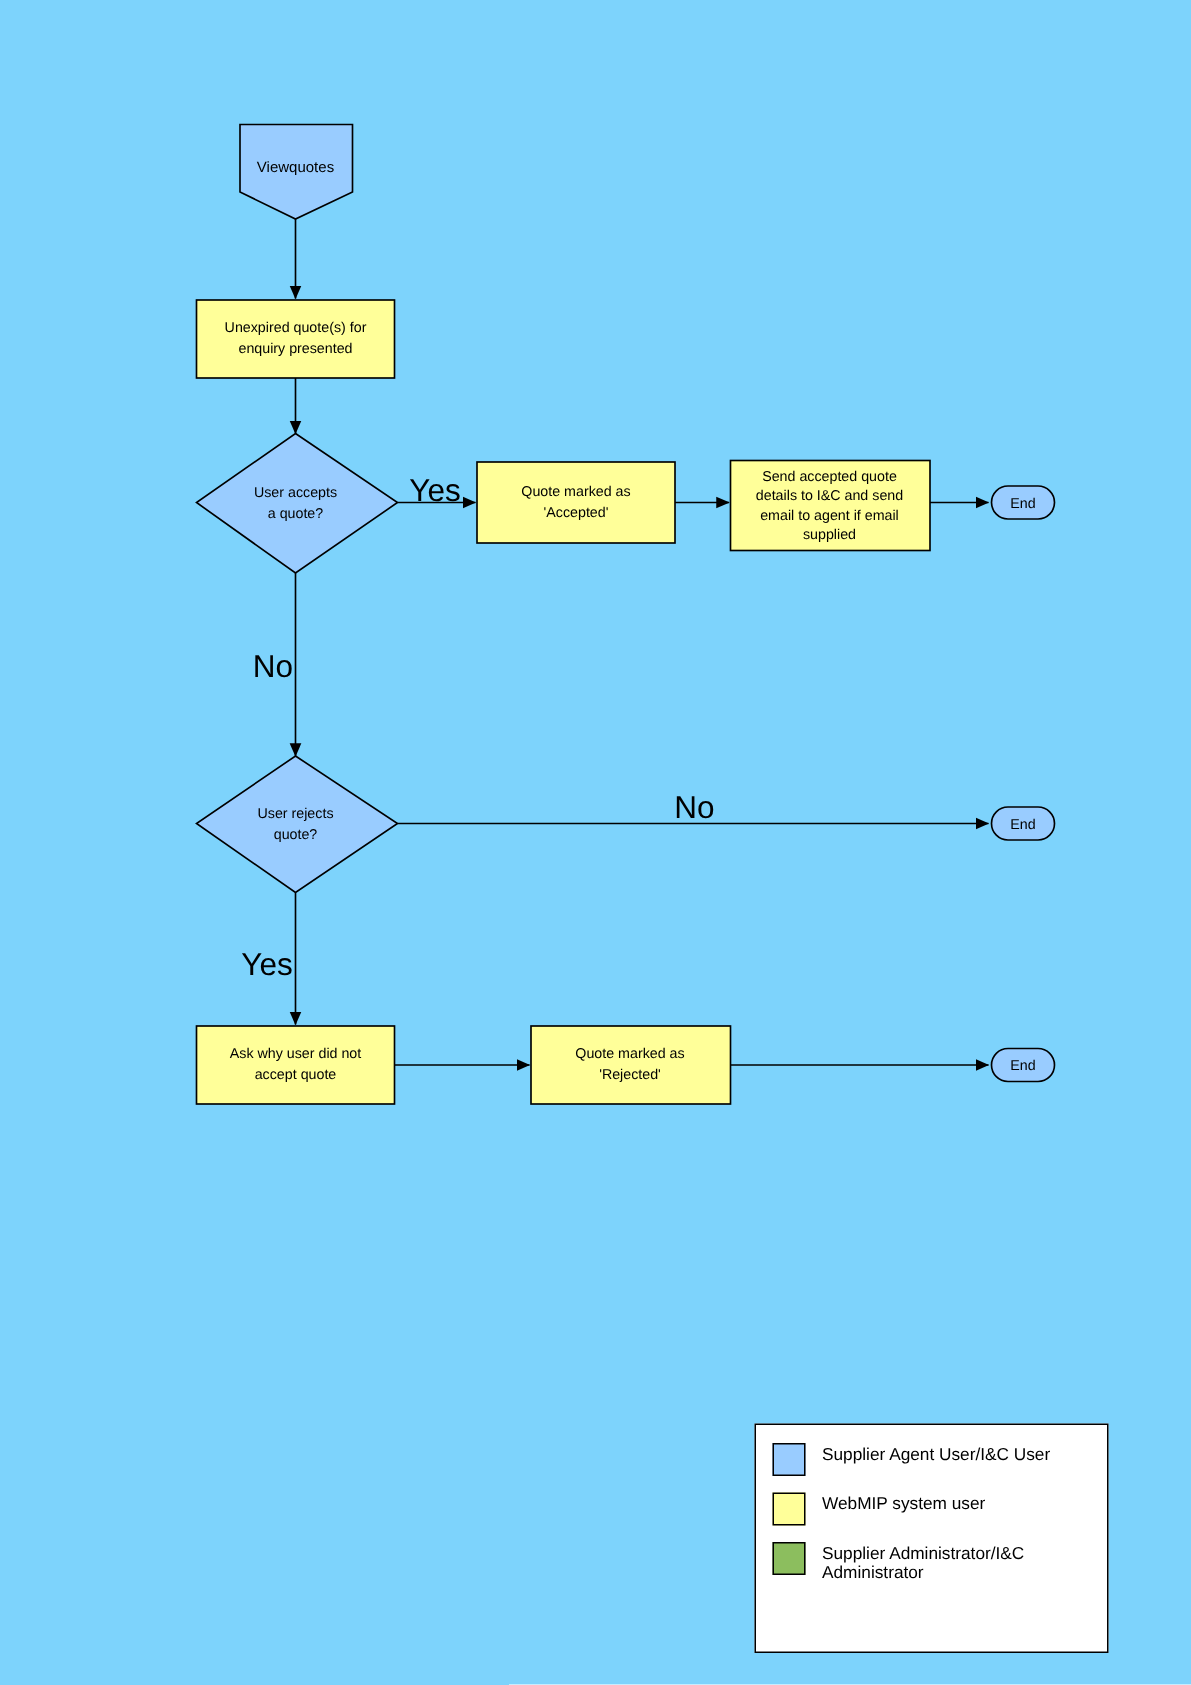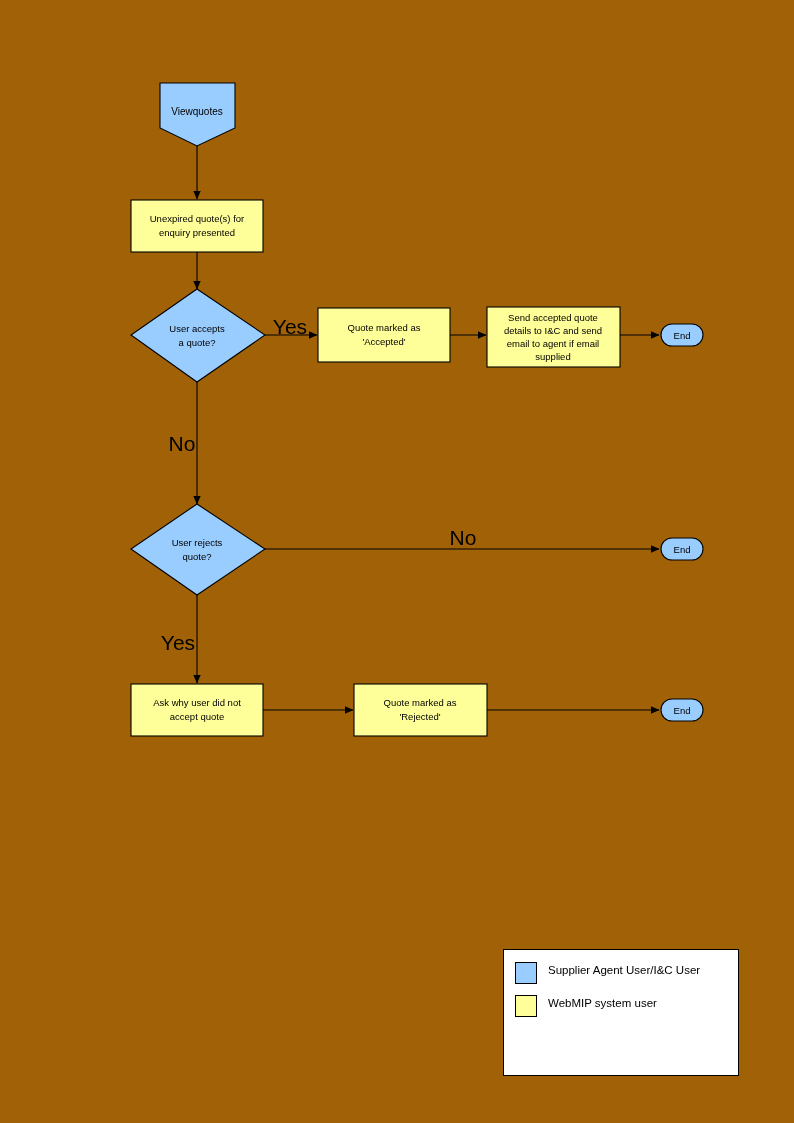--- a/index.html
+++ b/index.html
@@ -8,21 +8,21 @@
     background: #ffffff;
   }
   body {
     font-family: "Liberation Sans", sans-serif;
     color: #000000;
   }
   #page {
     position: relative;
     width: 794px;
     height: 1123px;
-    background: #a16207;
+    background: #7dd3fc;
     overflow: hidden;
   }
   #flow-svg {
     position: absolute;
     left: 0;
     top: 0;
     width: 794px;
     height: 1123px;
   }
   .node-label {
@@ -56,21 +56,21 @@
     stroke: #000000;
     stroke-width: 1.1;
     fill: none;
   }
   
   #legend {
     position: absolute;
     left: 503px;
     top: 949px;
     width: 236px;
-    height: 127px;
+    height: 153px;
     border: 1px solid #000000;
     background: #ffffff;
     box-sizing: border-box;
   }
   .legend-row {
     display: flex;
     align-items: flex-start;
     padding: 0 0 0 11px;
     margin-top: 10px;
   }
@@ -199,16 +199,20 @@
     <div class="legend-row">
       <span class="legend-swatch" style="background:#99CCFF"></span>
       <span class="legend-text">Supplier Agent User/I&amp;C User</span>
     </div>
 
     <div class="legend-row">
       <span class="legend-swatch" style="background:#FFFF99"></span>
       <span class="legend-text">WebMIP system user</span>
     </div>
 
+    <div class="legend-row">
+      <span class="legend-swatch" style="background:#8CBE5E"></span>
+      <span class="legend-text">Supplier Administrator/I&amp;C Administrator</span>
+    </div>
 
   </div>
 
 </div>
 
 </body></html>

